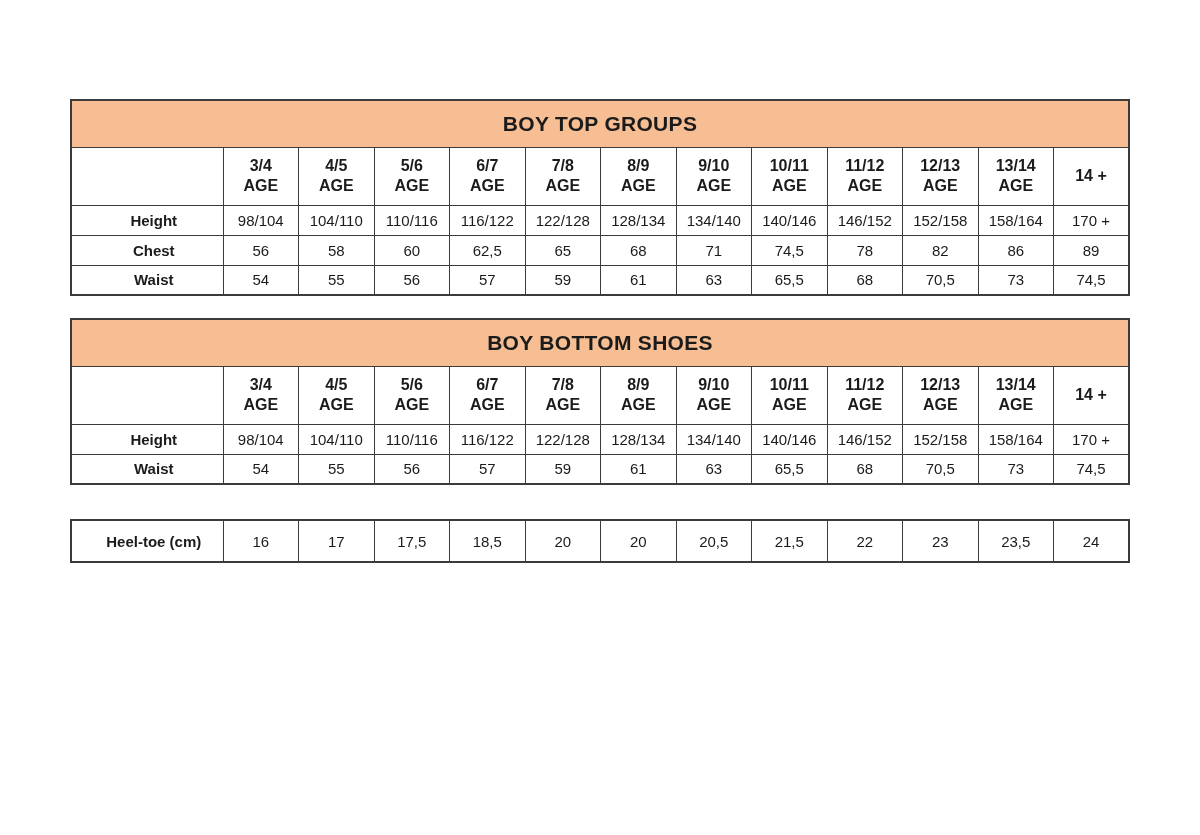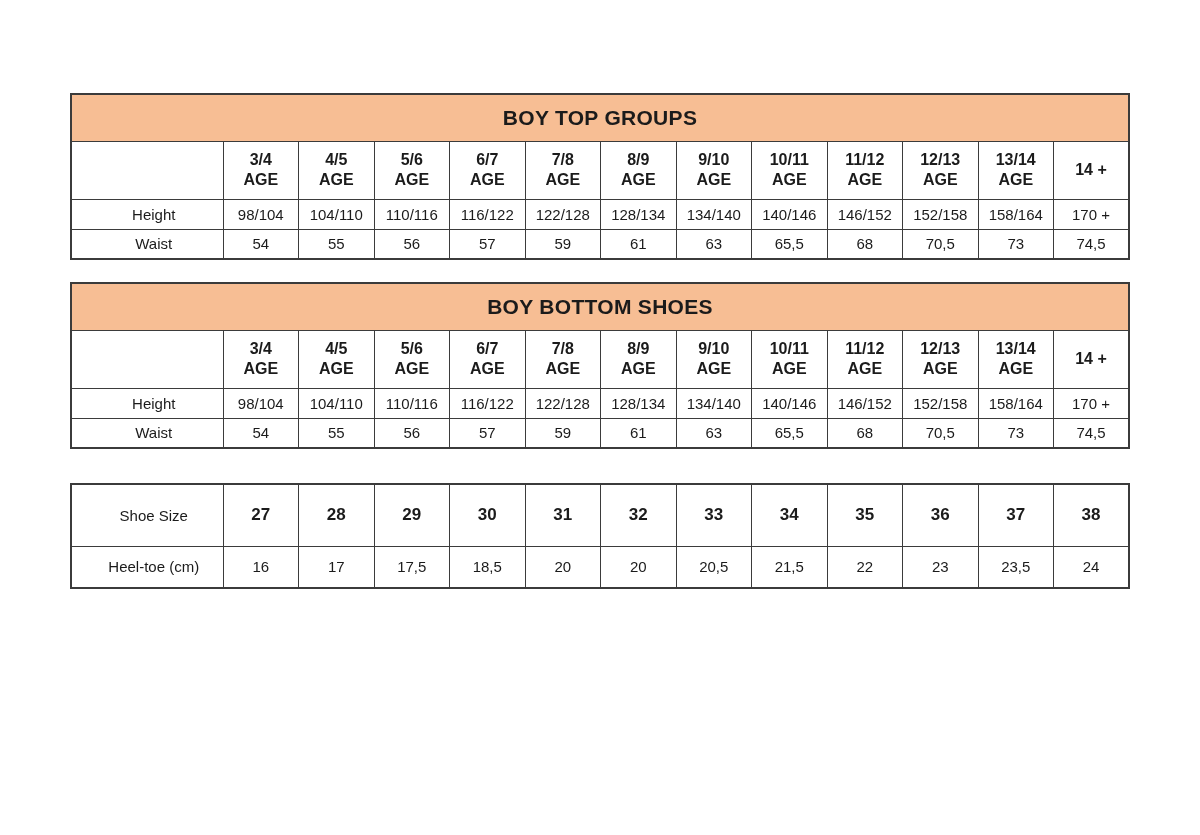--- a/index.html
+++ b/index.html
@@ -12,21 +12,21 @@
   html, body { margin: 0; padding: 0; }
   body {
     background: var(--page-bg);
     font-family: "Liberation Sans", "DejaVu Sans", sans-serif;
     color: var(--text-color);
   }
   .page {
     width: 1200px;
     height: 835px;
     background: var(--page-bg);
-    padding: 7px 70px;
+    padding: 13px 70px;
     overflow: hidden;
   }
   table.size-table {
     border-collapse: collapse;
     table-layout: fixed;
     width: 1060px;
     border: 2px solid var(--border-color);
   }
   table.t1 { margin-top: 86px; }
   table.t2 { margin-top: 22px; }
@@ -48,21 +48,21 @@
   }
   .age-row td { height: 58px; }
   .age-cell {
     font-weight: bold;
     font-size: 16px;
     line-height: 1.25;
   }
   .label-col {
     text-align: right;
     padding-left: 13px !important;
-    font-weight: normal;
+    font-weight: bold;
     font-size: 15px;
   }
   .data-row td.value-cell { font-size: 15px; font-weight: normal; }
   .data-row td { height: 30px; }
   .t3 .tall-row td { height: 62px; }
   .t3 .plain-row td { height: 42px; margin-top: 7px; }
   .t3 .tall-row td.value-cell { font-weight: bold; font-size: 17px; }
 </style>
 </head>
 <body>
@@ -147,20 +147,35 @@
           <td class="value-cell">122/128</td>
           <td class="value-cell">128/134</td>
           <td class="value-cell">134/140</td>
           <td class="value-cell">140/146</td>
           <td class="value-cell">146/152</td>
           <td class="value-cell">152/158</td>
           <td class="value-cell">158/164</td>
           <td class="value-cell">170 +</td>
         </tr>
         <tr class="data-row plain-row">
+          <td class="label-col">Chest</td>
+          <td class="value-cell">56</td>
+          <td class="value-cell">58</td>
+          <td class="value-cell">60</td>
+          <td class="value-cell">62,5</td>
+          <td class="value-cell">65</td>
+          <td class="value-cell">68</td>
+          <td class="value-cell">71</td>
+          <td class="value-cell">74,5</td>
+          <td class="value-cell">78</td>
+          <td class="value-cell">82</td>
+          <td class="value-cell">86</td>
+          <td class="value-cell">89</td>
+        </tr>
+        <tr class="data-row plain-row">
           <td class="label-col">Waist</td>
           <td class="value-cell">54</td>
           <td class="value-cell">55</td>
           <td class="value-cell">56</td>
           <td class="value-cell">57</td>
           <td class="value-cell">59</td>
           <td class="value-cell">61</td>
           <td class="value-cell">63</td>
           <td class="value-cell">65,5</td>
           <td class="value-cell">68</td>
@@ -282,35 +297,20 @@
         <col>
         <col>
         <col>
         <col>
         <col>
         <col>
         <col>
         <col>
       </colgroup>
       <tbody>
-        <tr class="data-row tall-row">
-          <td class="label-col">Shoe Size</td>
-          <td class="value-cell">27</td>
-          <td class="value-cell">28</td>
-          <td class="value-cell">29</td>
-          <td class="value-cell">30</td>
-          <td class="value-cell">31</td>
-          <td class="value-cell">32</td>
-          <td class="value-cell">33</td>
-          <td class="value-cell">34</td>
-          <td class="value-cell">35</td>
-          <td class="value-cell">36</td>
-          <td class="value-cell">37</td>
-          <td class="value-cell">38</td>
-        </tr>
         <tr class="data-row plain-row">
           <td class="label-col">Heel-toe (cm)</td>
           <td class="value-cell">16</td>
           <td class="value-cell">17</td>
           <td class="value-cell">17,5</td>
           <td class="value-cell">18,5</td>
           <td class="value-cell">20</td>
           <td class="value-cell">20</td>
           <td class="value-cell">20,5</td>
           <td class="value-cell">21,5</td>

